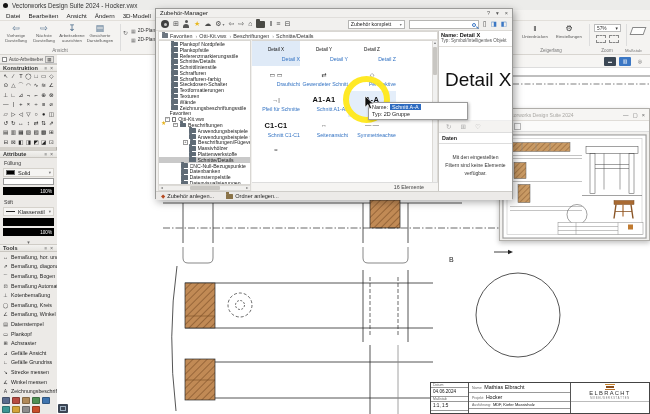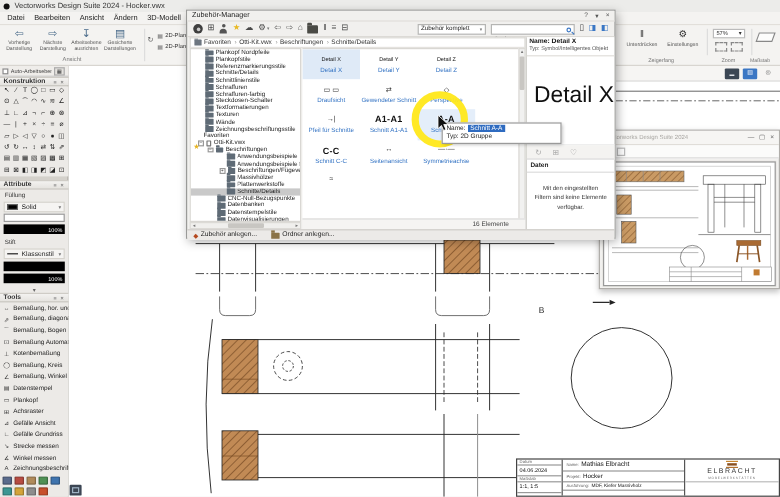--- a/index.html
+++ b/index.html
@@ -142,21 +142,21 @@
   .trow.star .ticon{background:none}
   .trow.star .ticon::before{content:"★";position:static;background:none;color:#e7b41f;font-size:6px;line-height:5px}
   .trow.file .ticon{background:#fff;border:1px solid #777;height:5.5px;width:4.6px}
   .trow.file .ticon::before{display:none}
   .tlbl{font-size:5.2px;color:#222;overflow:hidden}
   #tree-hscroll{position:absolute;left:2px;top:176px;width:93px;height:6px;background:#f0efed;border:1px solid #dcdad6;display:flex;align-items:center;justify-content:space-between;padding:0 1px}
   #tree-hscroll .ar{font-size:3.5px;color:#777}
   #tree-hscroll .thumb{width:30px;height:3.5px;background:#c8c6c2;border-radius:1px}
   
   #dlg-grid{position:absolute;left:96px;top:31px;width:180px;height:142px;background:#fff;border-top:1px solid #d9d7d3;display:grid;grid-template-columns:repeat(3,48px);grid-auto-rows:25.2px;overflow:hidden}
-  .cell{position:relative;text-align:center;padding-top:2px;overflow:hidden}
+  .cell{position:relative;text-align:right;padding-top:2px;overflow:hidden}
   .cell.sel{background:#dfeaf7}
   .cell.hov{background:#e4eefa}
   .prev{height:13px;font-size:5px;color:#111;display:flex;align-items:center;justify-content:center}
   .cell.big .prev{font-size:7.5px;font-weight:bold;letter-spacing:.3px}
   .cell.tiny .prev{font-size:4.6px}
   .cell.sym .prev{font-size:6px;color:#333}
   .clbl{font-size:5.2px;color:#3272c3;white-space:nowrap;overflow:hidden}
   #dlg-gridsb{position:absolute;left:276px;top:31px;width:6px;height:151px;background:#f1f1f0;border:1px solid #dcdad6}
   #dlg-gridsb .up{font-size:3.5px;color:#777;text-align:center;line-height:5px}
   #dlg-gridsb .thumb{margin:1px auto;width:3.5px;height:28px;background:#c8c6c2;border-radius:1px}
@@ -856,25 +856,25 @@
         <div class="clbl">Schnitt A1-A1</div>
       </div>
 
       <div class="cell big hov">
         <div class="prev">A-A</div>
         <div class="clbl">Schnitt A-A</div>
       </div>
 
 
 
-
       <div class="cell big">
-        <div class="prev">C-C</div>
-        <div class="clbl">Schnitt C-C</div>
-      </div>
+        <div class="prev">C1-C1</div>
+        <div class="clbl">Schnitt C1-C1</div>
+      </div>
+
 
       <div class="cell sym">
         <div class="prev">↔</div>
         <div class="clbl">Seitenansicht</div>
       </div>
 
       <div class="cell sym">
         <div class="prev">—·—</div>
         <div class="clbl">Symmetrieachse</div>
       </div>

